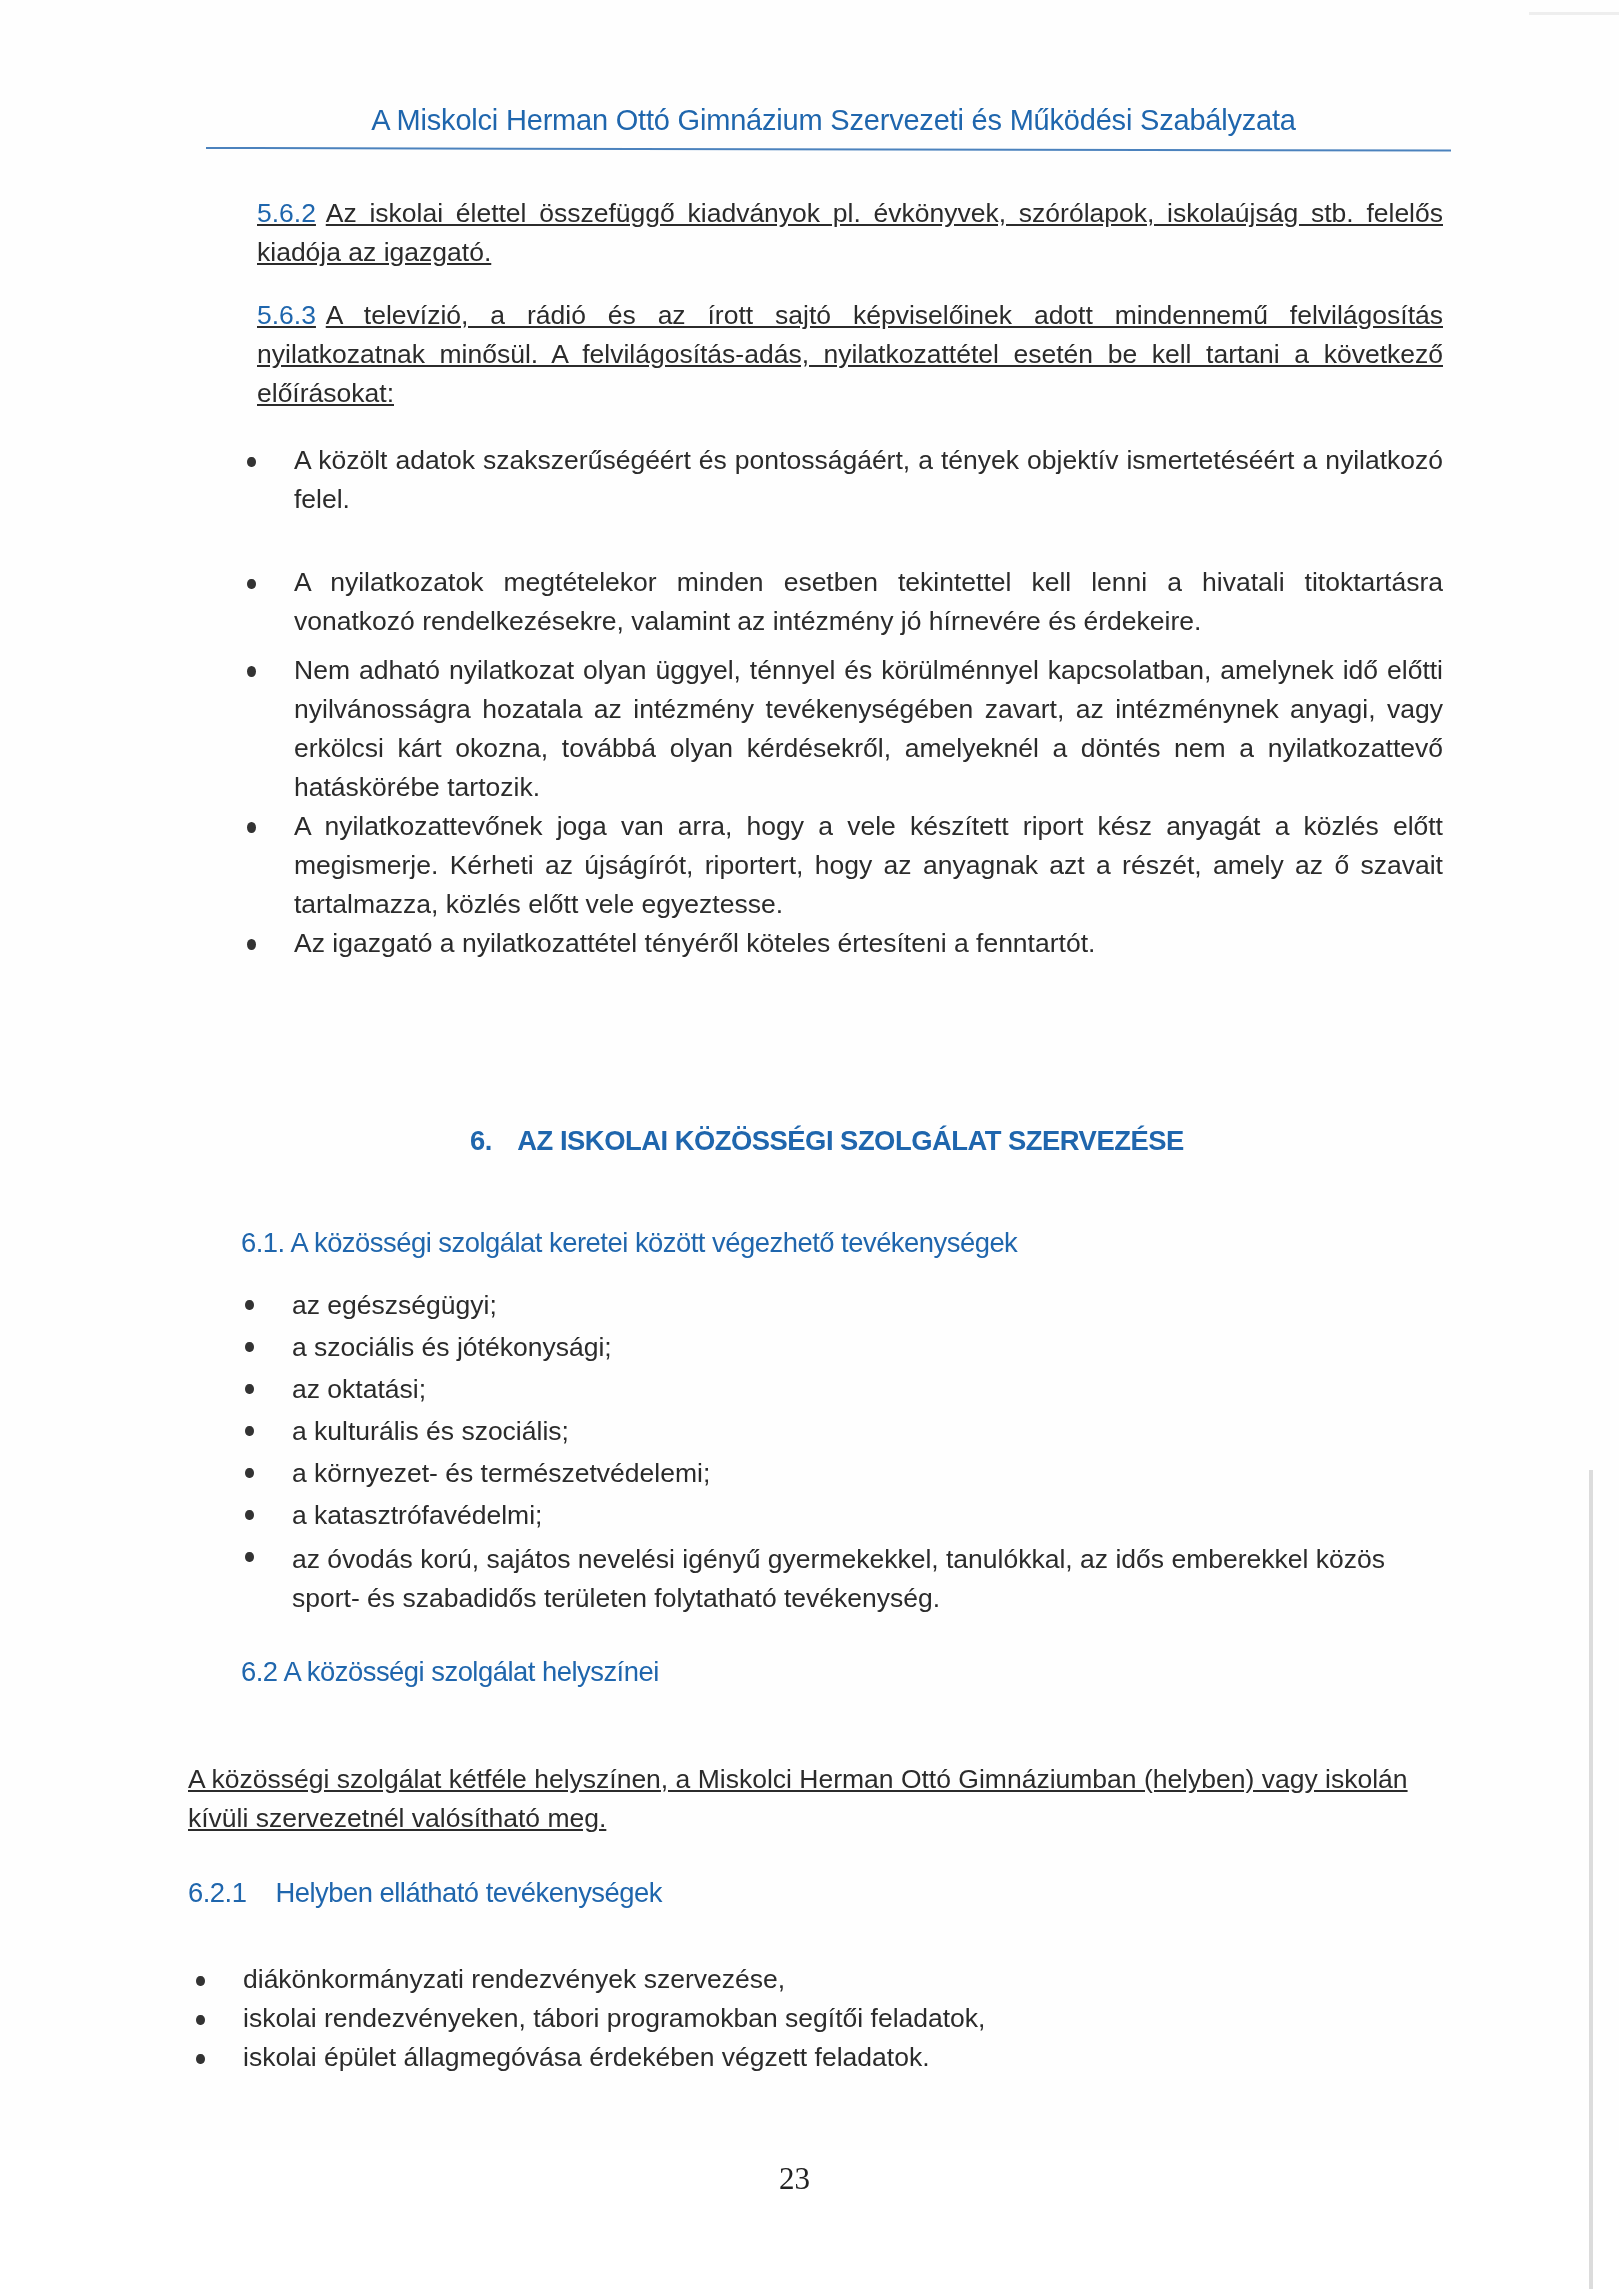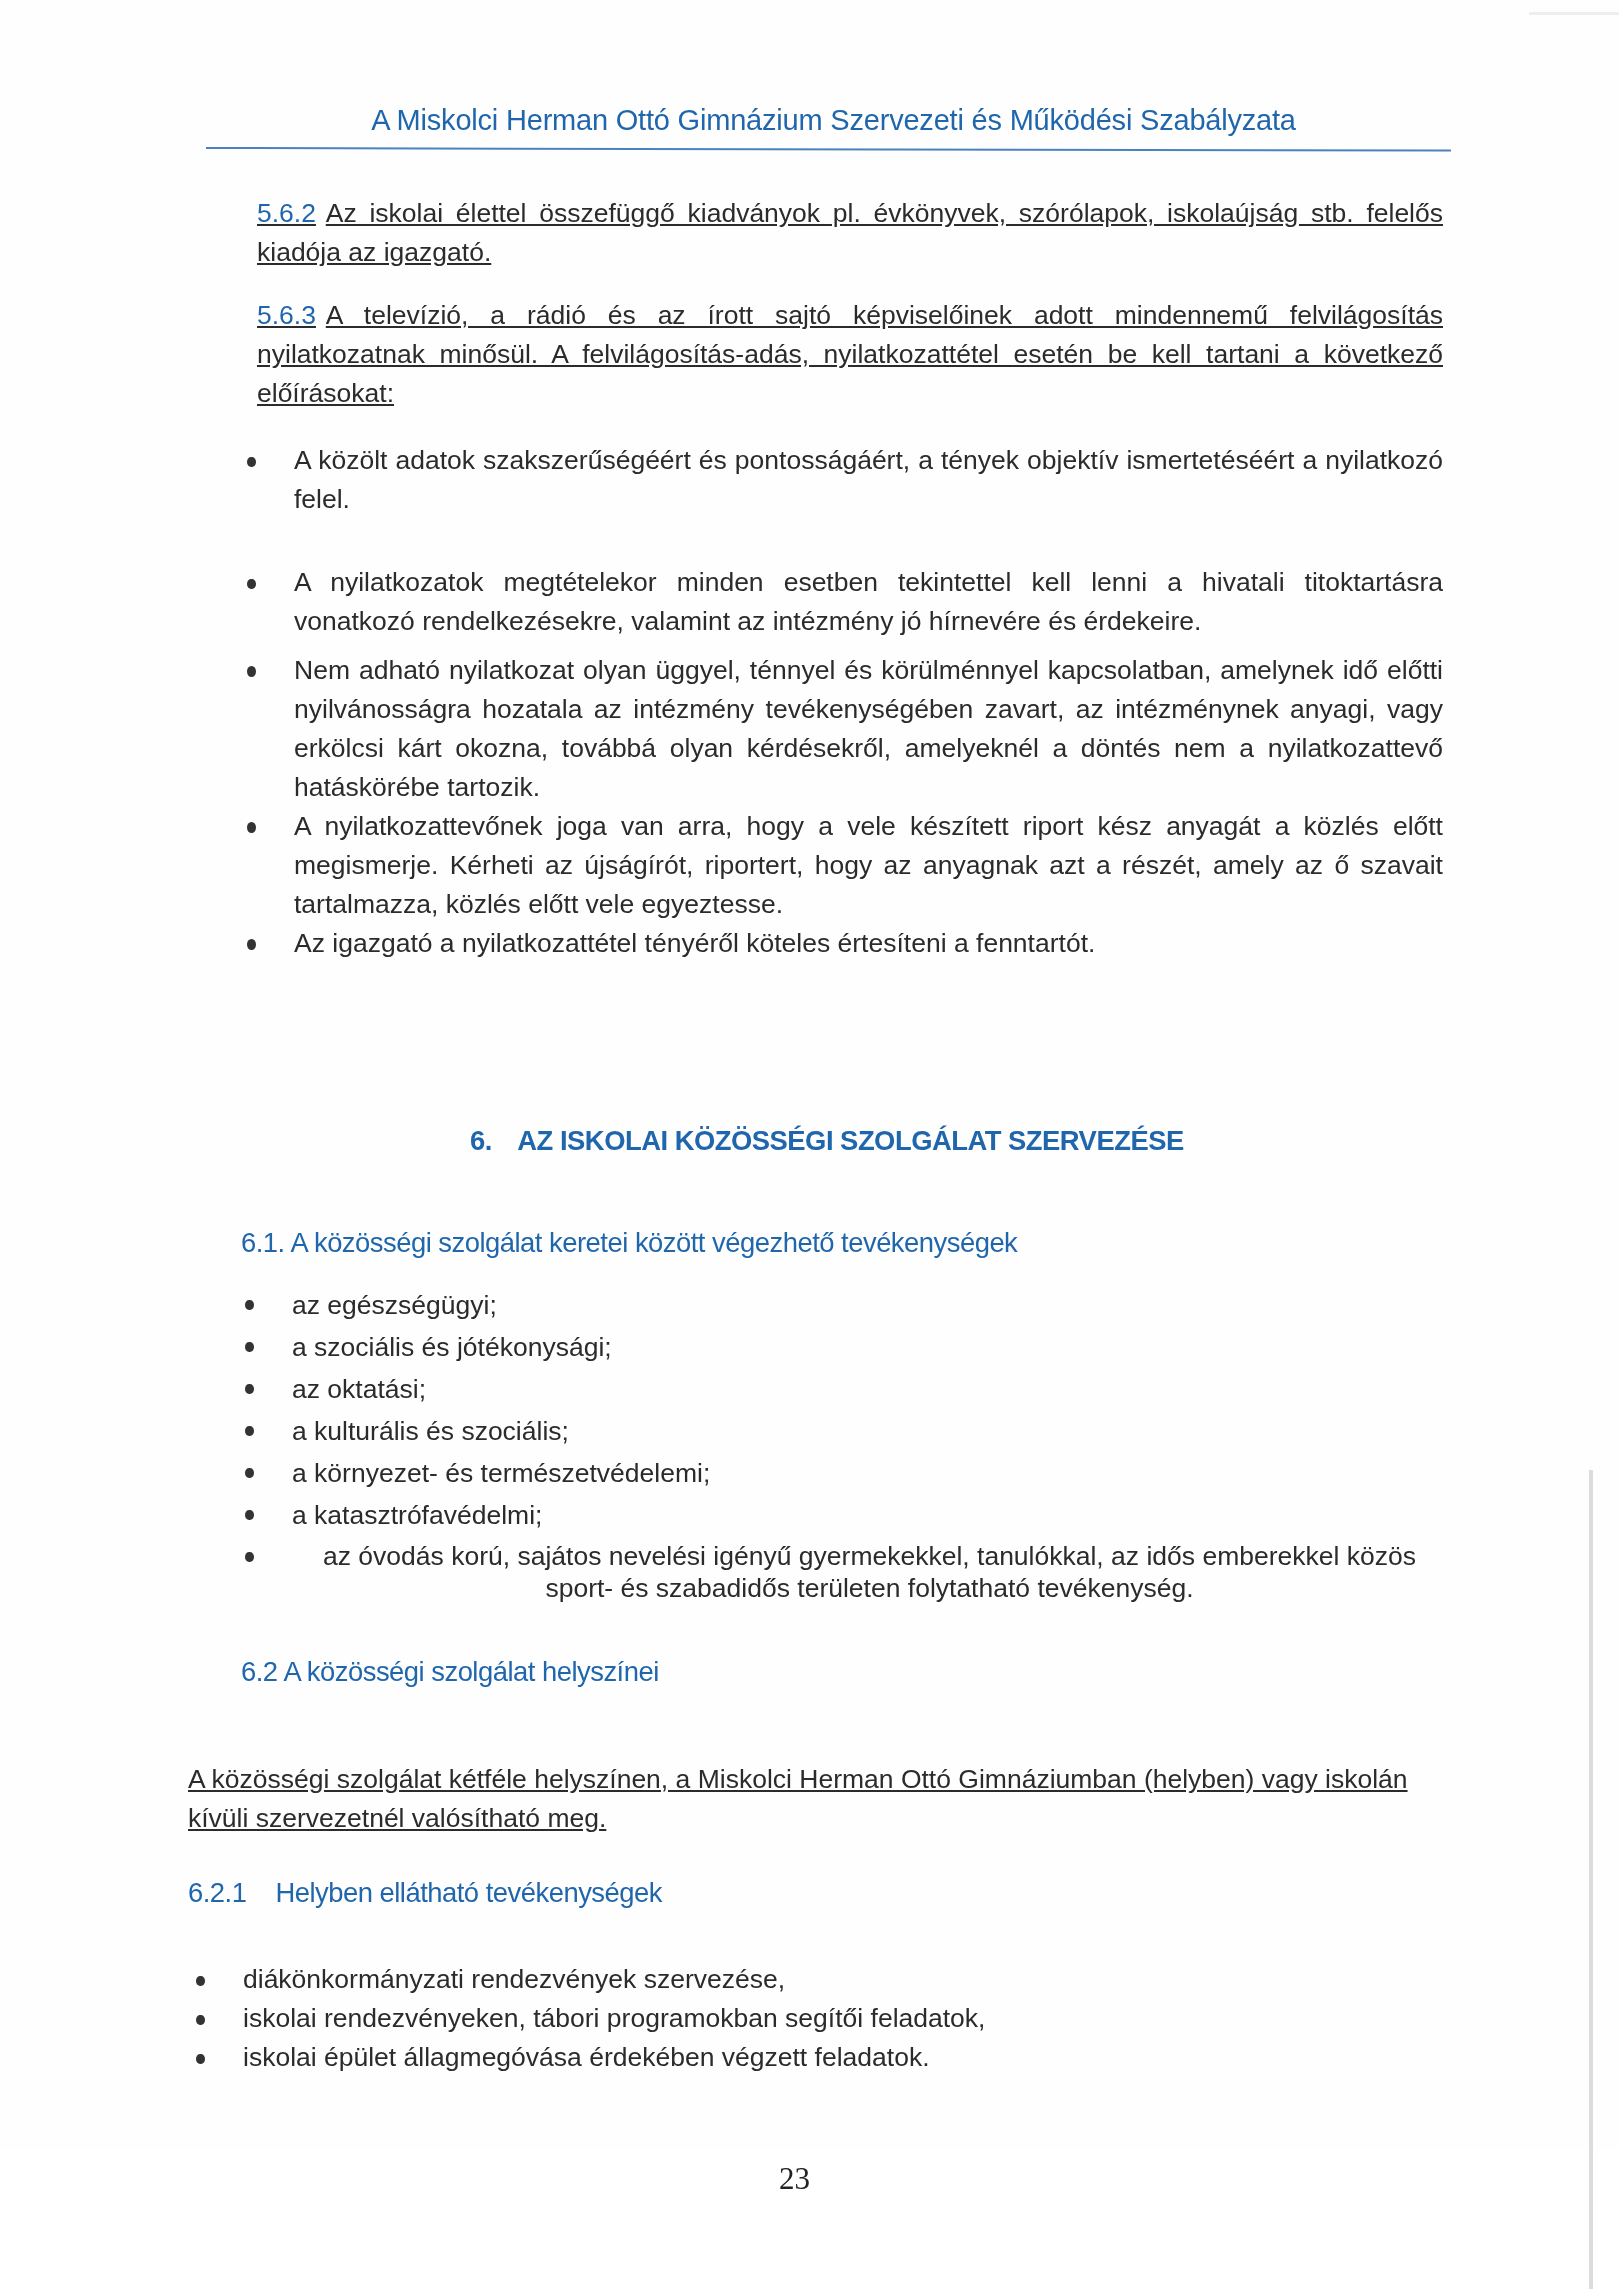--- a/index.html
+++ b/index.html
@@ -80,21 +80,21 @@
     <span class="sub-num">6.1.</span><span>A közösségi szolgálat keretei között végezhető tevékenységek</span>
   </div>
 
   <ul class="bullets text" style="left:241px; top:1284px; width:1206px; line-height:42px;">
     <li><span class="dot"></span><span>az egészségügyi;</span></li>
     <li><span class="dot"></span><span>a szociális és jótékonysági;</span></li>
     <li><span class="dot"></span><span>az oktatási;</span></li>
     <li><span class="dot"></span><span>a kulturális és szociális;</span></li>
     <li><span class="dot"></span><span>a környezet- és természetvédelemi;</span></li>
     <li><span class="dot"></span><span>a katasztrófavédelmi;</span></li>
-    <li style="line-height:32px; padding-top:3.9px; text-align:center;"><span class="dot"></span><span>az óvodás korú, sajátos nevelési igényű gyermekekkel, tanulókkal, az idős emberekkel közös sport- és szabadidős területen folytatható tevékenység.</span></li>
+    <li style="line-height:39px; padding-top:3.9px; text-align:left;"><span class="dot"></span><span>az óvodás korú, sajátos nevelési igényű gyermekekkel, tanulókkal, az idős emberekkel közös sport- és szabadidős területen folytatható tevékenység.</span></li>
   </ul>
 
   <div class="sub-heading" style="left:241px; top:1656px;">
     <span class="sub-num">6.2</span><span>A közösségi szolgálat helyszínei</span>
   </div>
 
   <div class="para text" style="left:188px; top:1760px; width:1245px; text-align:left;">
     <span>A közösségi szolgálat kétféle helyszínen, a Miskolci Herman Ottó Gimnáziumban (helyben) vagy iskolán kívüli szervezetnél valósítható meg.</span>
   </div>
 

